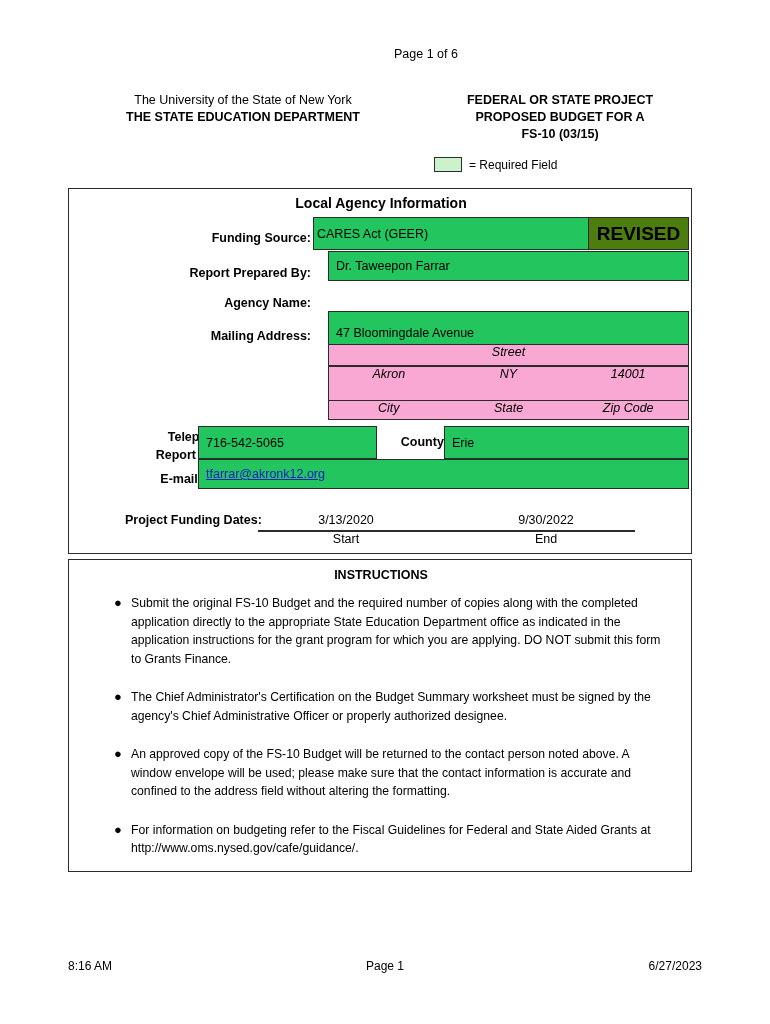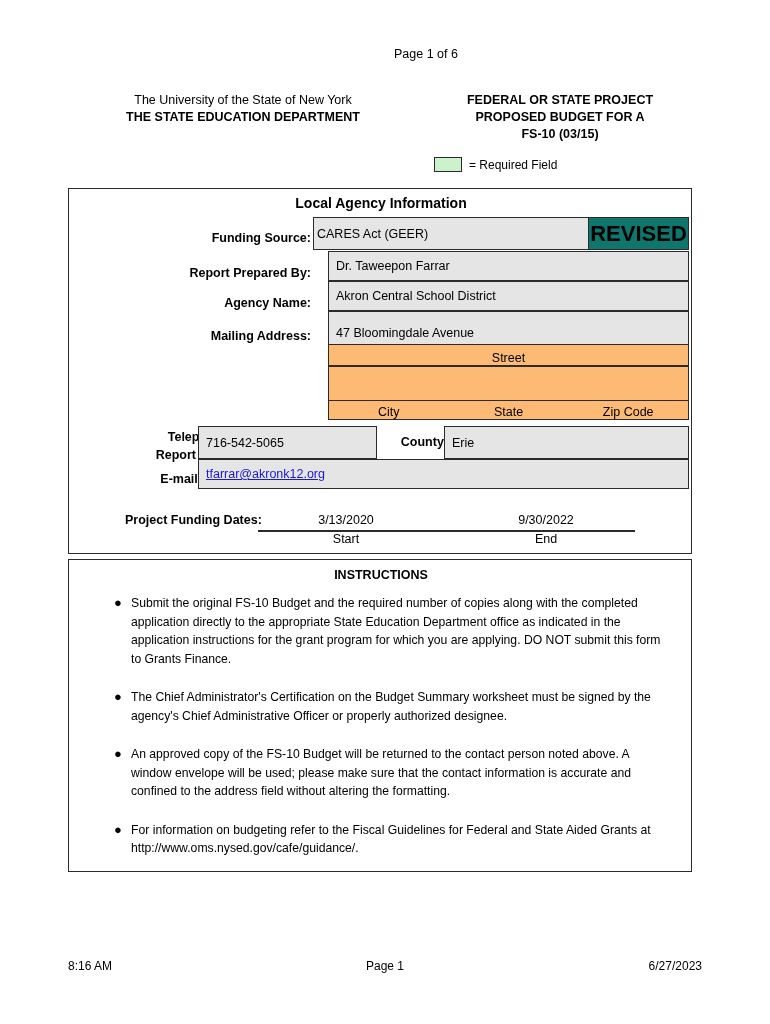--- a/index.html
+++ b/index.html
@@ -92,50 +92,51 @@
   }
   .flabel {
     position: absolute;
     font-size: 12.5px;
     font-weight: bold;
     text-align: right;
     white-space: pre-line;
   }
   .ffield {
     position: absolute;
-    background: #e5e5e5;
+    background: #22c55e;
     border: 1.5px solid #2b2b2b;
     box-sizing: border-box;
     font-size: 12.5px;
     display: flex;
     align-items: center;
     padding-left: 7px;
   }
   .ffield.tight { padding-left: 3px; }
 
   .revised-cell {
     position: absolute;
-    background: #0f766e;
+    background: #4d7c0f;
     border: 1.5px solid #2b2b2b;
     box-sizing: border-box;
     display: flex;
     align-items: center;
     justify-content: center;
-    font-size: 22px;
+    font-size: 19px;
     font-weight: bold;
   }
 
   .addr-subrow {
     position: absolute;
-    background: #fdba74;
-    border: 1.5px solid #2b2b2b;
-    box-sizing: border-box;
-    display: flex;
-    align-items: flex-end;
-    font-size: 12.5px;
+    background: #f9a8d4;
+    border: 1.5px solid #2b2b2b;
+    box-sizing: border-box;
+    display: flex;
+    align-items: flex-start;
+    font-size: 12.5px;
+    font-style: italic;
   }
   .addr-cell {
     flex: 1;
     text-align: center;
   }
 
   .email-link {
     color: #1a1aca;
     text-decoration: underline;
     font-size: 12.5px;
@@ -252,21 +253,20 @@
     <div class="agency-title">Local Agency Information</div>
 
     <div class="flabel" style="left:10px; top:42px; width:232px;">Funding Source:</div>
     <div class="ffield tight" style="left:244px; top:28px; width:276px; height:33px;">CARES Act  (GEER)</div>
     <div class="revised-cell" style="left:519px; top:28px; width:101px; height:33px;">REVISED</div>
 
     <div class="flabel" style="left:10px; top:77px; width:232px;">Report Prepared By:</div>
     <div class="ffield" style="left:259px; top:62px; width:361px; height:30px;">Dr. Taweepon Farrar</div>
 
     <div class="flabel" style="left:10px; top:107px; width:232px;">Agency Name:</div>
-    <div class="ffield" style="left:259px; top:92px; width:361px; height:30px;">Akron Central School District</div>
 
     <div class="flabel" style="left:10px; top:140px; width:232px;">Mailing Address:</div>
     <div class="ffield" style="left:259px; top:122px; width:361px; height:44px;">47 Bloomingdale Avenue</div>
 
     <div class="addr-subrow" style="left:259px; top:155px; width:361px; height:22px;">
       <div class="addr-cell">Street</div>
     </div>
 
     <div class="addr-subrow" style="left:259px; top:177px; width:361px; height:48px;">
       <div class="addr-cell">Akron</div>

